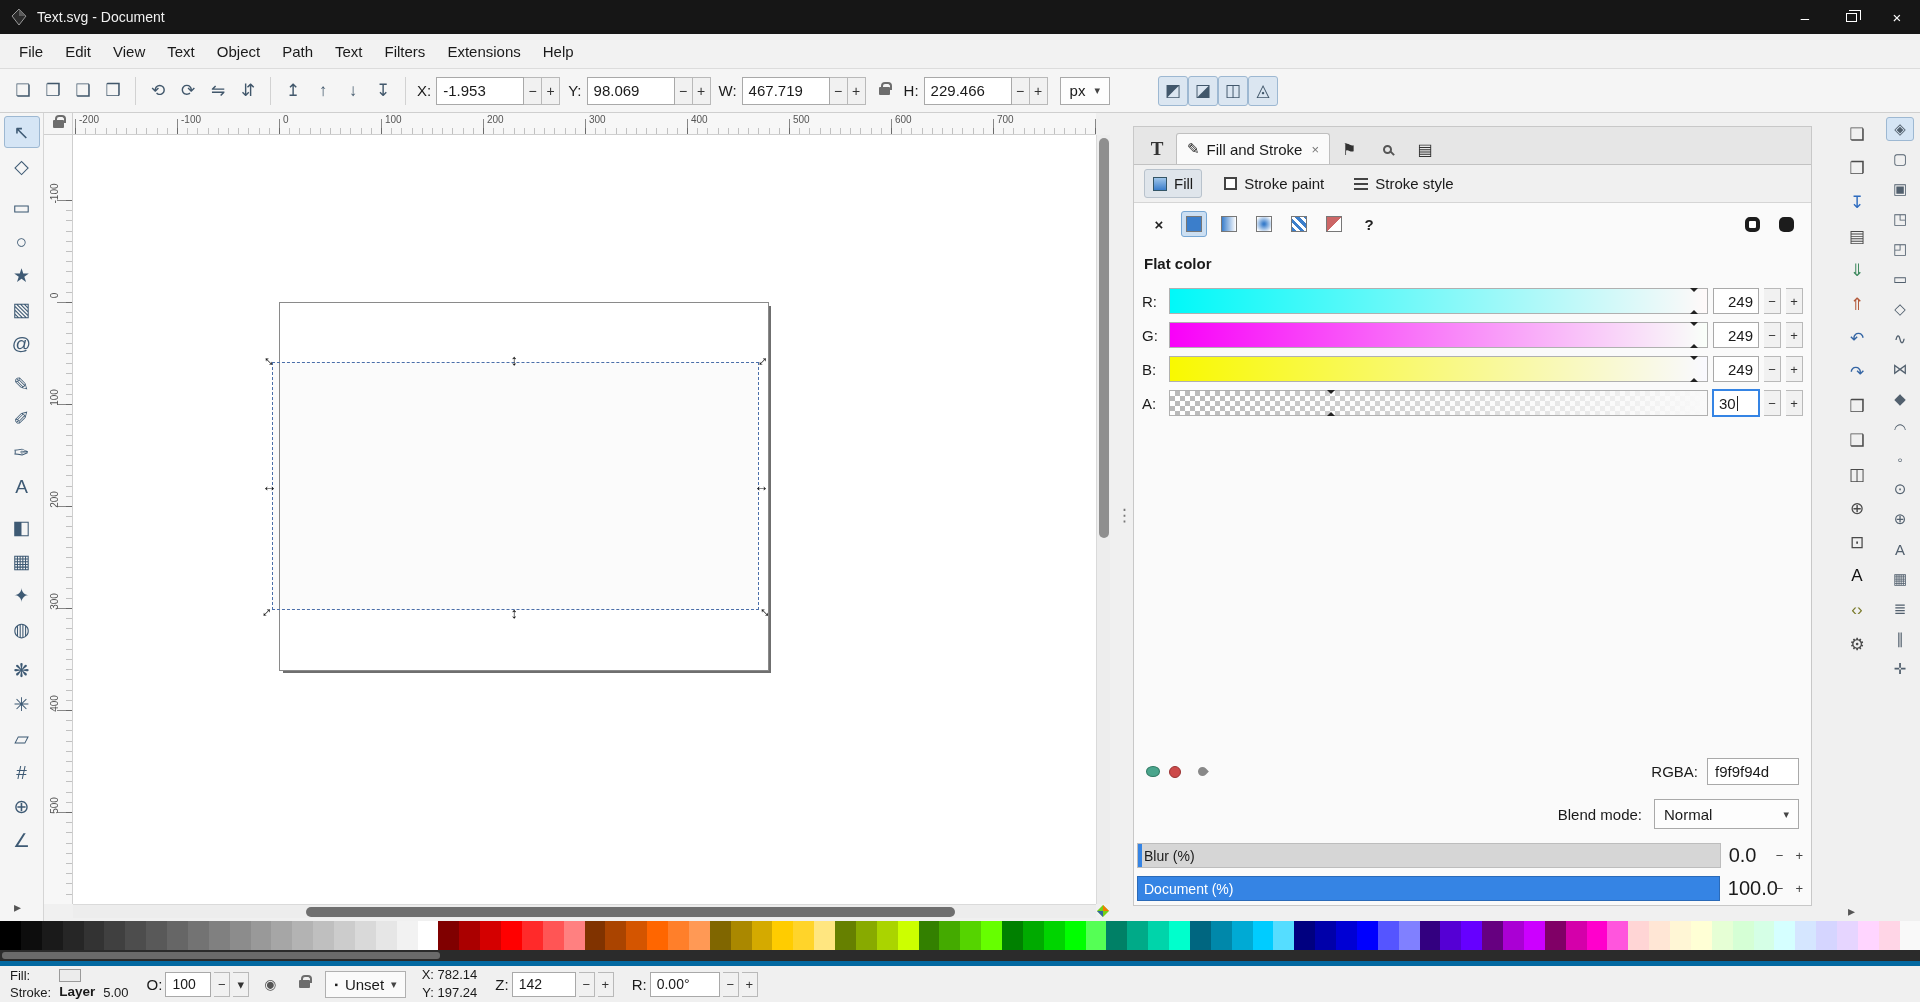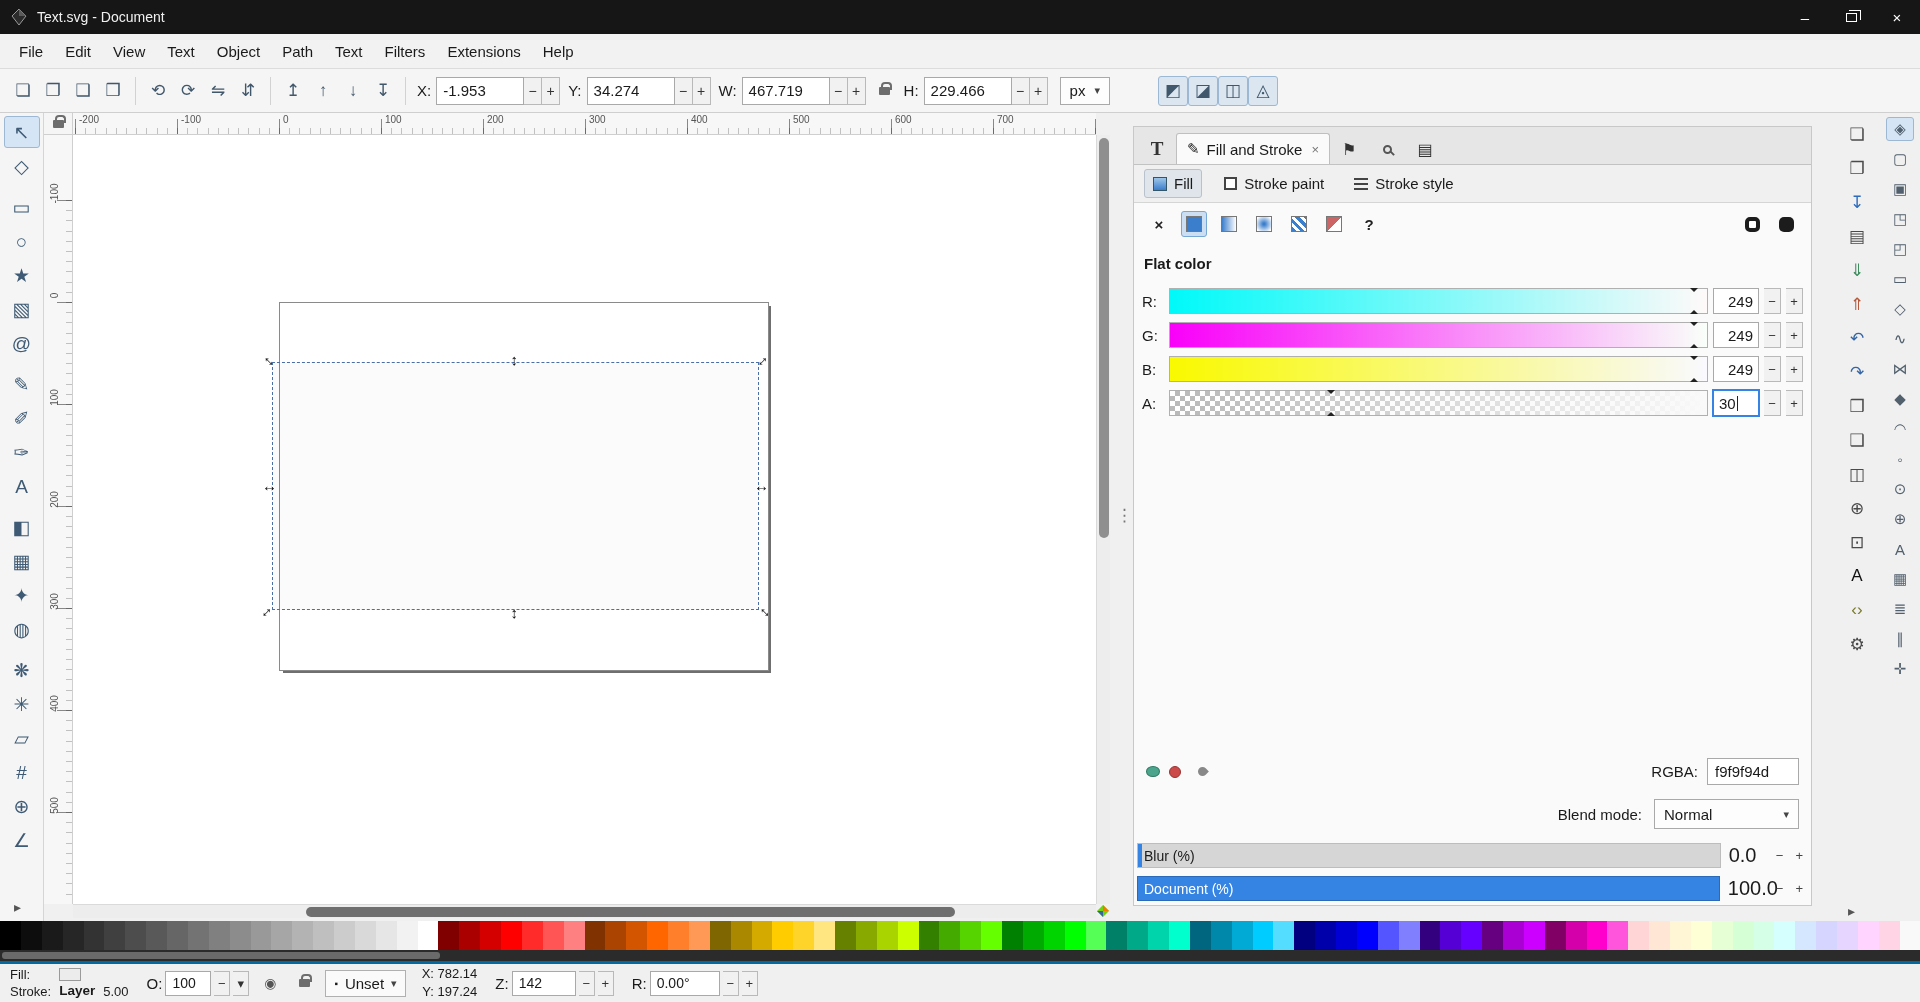--- a/index.html
+++ b/index.html
@@ -193,21 +193,21 @@
   .cmd-expander { position:absolute; left:738px; bottom:2px; font-size:14px; color:#555; }
 
   
   .palette { position:absolute; left:0; top:921px; width:1920px; height:29px; display:flex; background:#e8e8e8; }
   .swatch { flex:1; height:100%; }
   .palette-scroll { position:absolute; left:0; top:950px; width:1920px; height:11px; background:#2b2b2b; }
   .palette-scroll .thumb { position:absolute; left:2px; top:2px; width:438px; height:7px; background:#6a6a6a; border-radius:3px; }
 
   
   .statusbar { position:absolute; left:0; top:961px; width:1920px; height:41px; background:#f0f0f0;
-               border-top:3px solid #0369a1; display:flex; align-items:center; padding:0 10px; gap:8px; }
+               border-top:5px solid #0369a1; display:flex; align-items:center; padding:0 10px; gap:8px; }
   .fs-grid { display:grid; grid-template-columns:auto auto auto; column-gap:8px; row-gap:1px; align-items:center;
              font-size:13px; line-height:1.2; }
   .fill-swatch { width:22px; height:13px; background:#ececec; border:1px solid #9a9a9a; }
   .bold { font-weight:bold; font-size:13.5px; }
   .sb-group { display:flex; align-items:center; gap:3px; margin-left:10px; }
   .sb-label { font-size:15px; }
   .sb-input { height:25px; background:#fff; border:1px solid #a9a9a9; display:flex; align-items:center; padding:0 6px; font-size:14px; }
   .sb-btn { width:16px; height:25px; background:#f1f1f1; border:1px solid #b9b9b9; border-left:none;
             display:flex; align-items:center; justify-content:center; font-size:13px; color:#333; }
   .sb-icon-btn { width:26px; height:26px; display:flex; align-items:center; justify-content:center; color:#555; font-size:14px; }
@@ -269,21 +269,21 @@
   <div class="tb-btn">↧</div>
   <div class="sep"></div>
   <div class="spin-group">
     <span class="spin-label">X:</span>
     <div class="spin-input">-1.953</div>
     <div class="spin-btn">−</div>
     <div class="spin-btn">+</div>
   </div>
   <div class="spin-group">
     <span class="spin-label">Y:</span>
-    <div class="spin-input">34.274</div>
+    <div class="spin-input">98.069</div>
     <div class="spin-btn">−</div>
     <div class="spin-btn">+</div>
   </div>
   <div class="spin-group">
     <span class="spin-label">W:</span>
     <div class="spin-input">467.719</div>
     <div class="spin-btn">−</div>
     <div class="spin-btn">+</div>
   </div>
   <div class="tb-btn">

